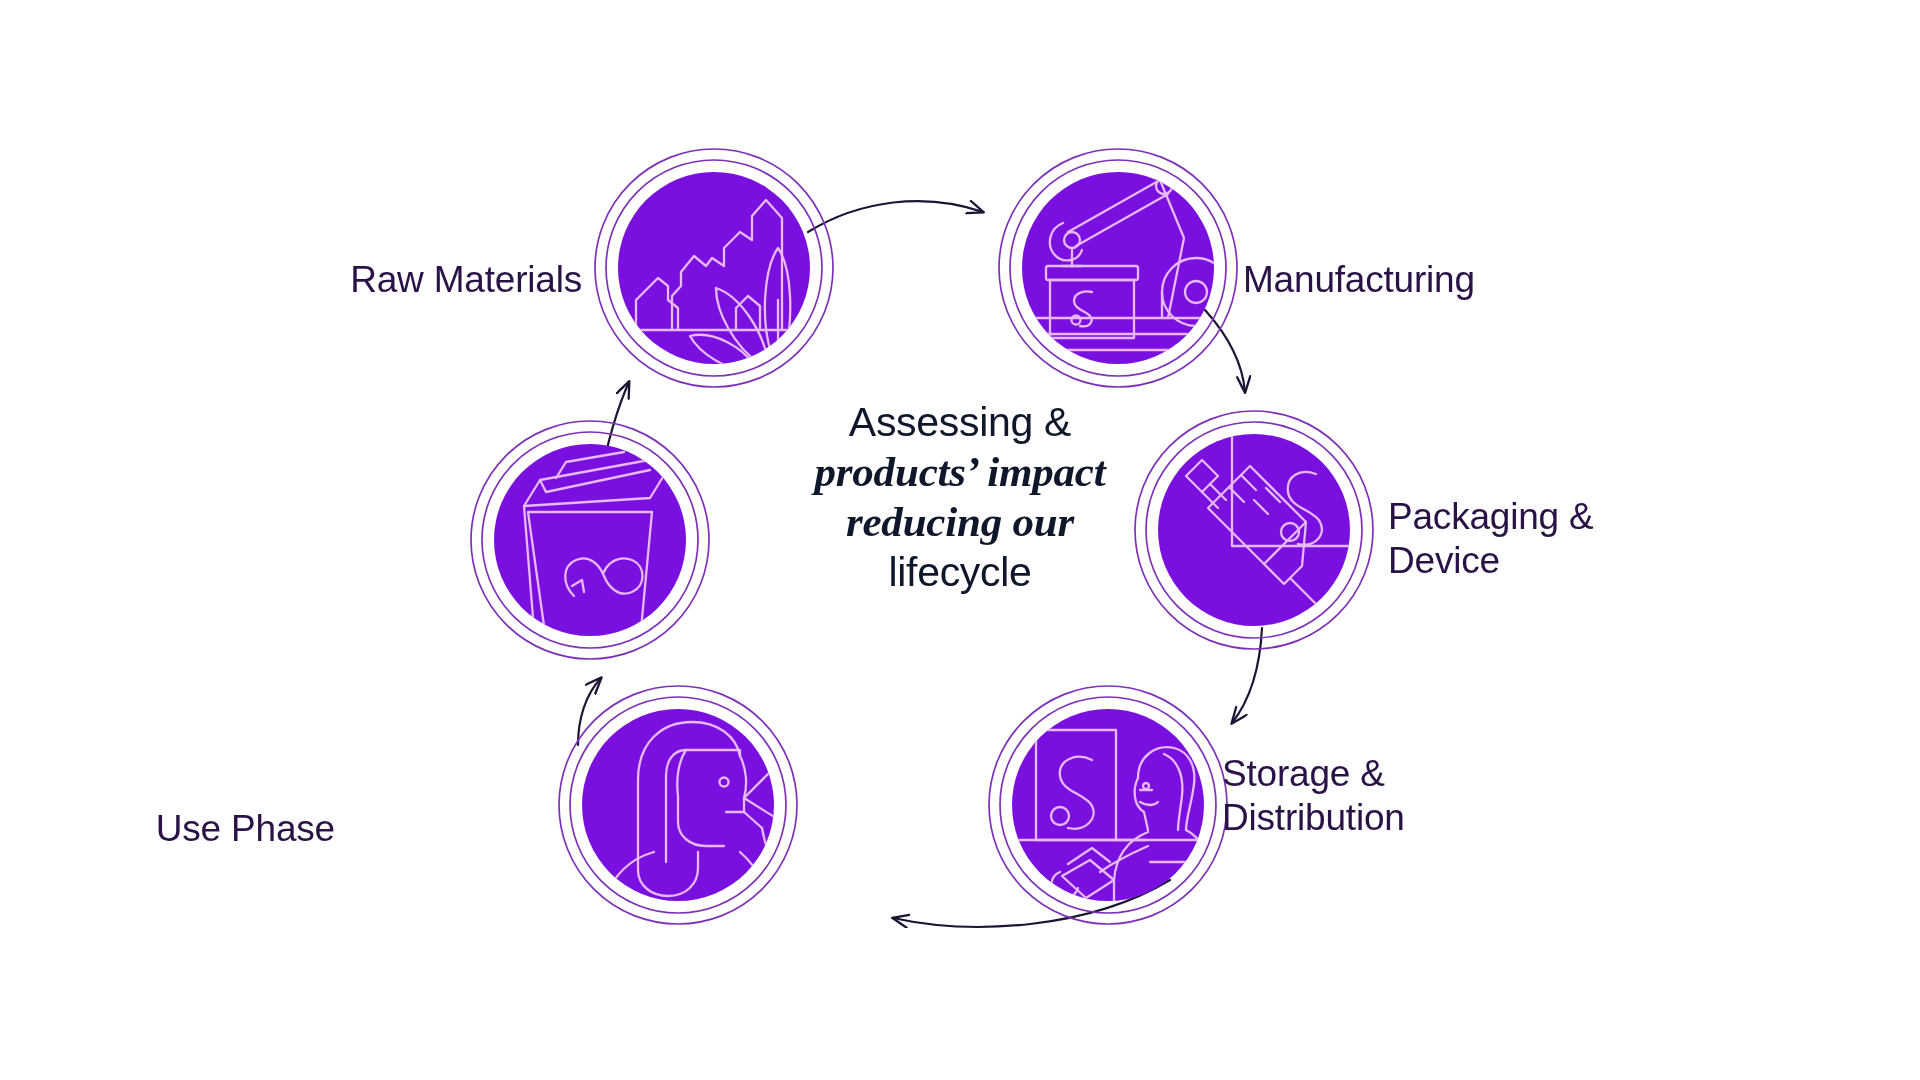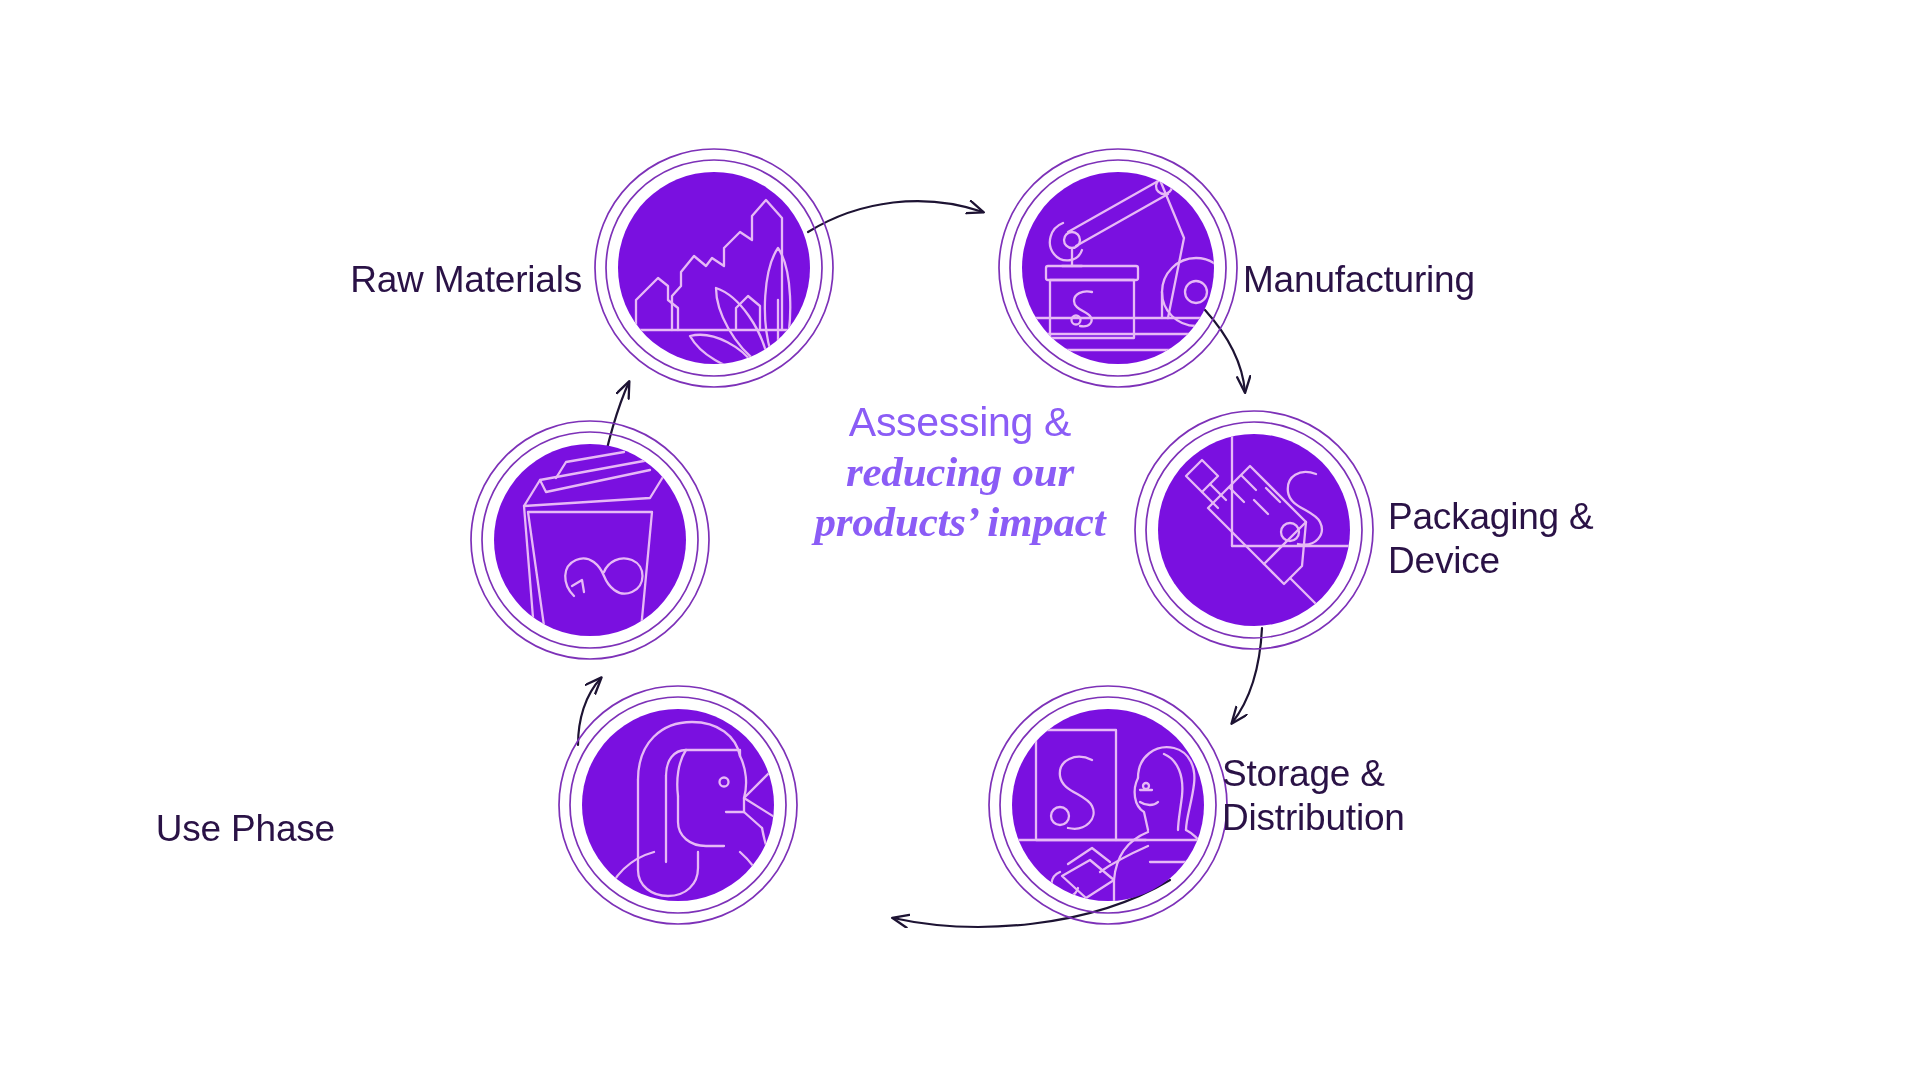--- a/index.html
+++ b/index.html
@@ -48,21 +48,21 @@
   #label-use-phase       { right: 1585px; top: 807px; }
   #label-end-of-life     { right: 1470px; top: 467px; }
 
   
   #center-text {
     position: absolute;
     left: 700px;
     top: 398px;
     width: 520px;
     text-align: center;
-    color: #8b5cf6;
+    color: #0f172a;
   }
   #center-text .ct-sans {
     display: block;
     font-family: "Liberation Sans", sans-serif;
     font-size: 41px;
     line-height: 1.20;
     letter-spacing: -0.3px;
   }
   #center-text .ct-serif {
     display: block;
@@ -317,17 +317,18 @@
 Distribution</div>
 
   <div class="node-label label-right" id="label-packaging">Packaging &amp;
 Device</div>
 
   <div class="node-label label-left" id="label-use-phase">Use Phase</div>
 
 
   <div id="center-text">
     <span class="ct-sans">Assessing &amp;</span>
+    <span class="ct-serif">products’ impact</span>
     <span class="ct-serif">reducing our</span>
-    <span class="ct-serif">products’ impact</span>
+    <span class="ct-sans">lifecycle</span>
   </div>
 
 </div>
 
 </body></html>

